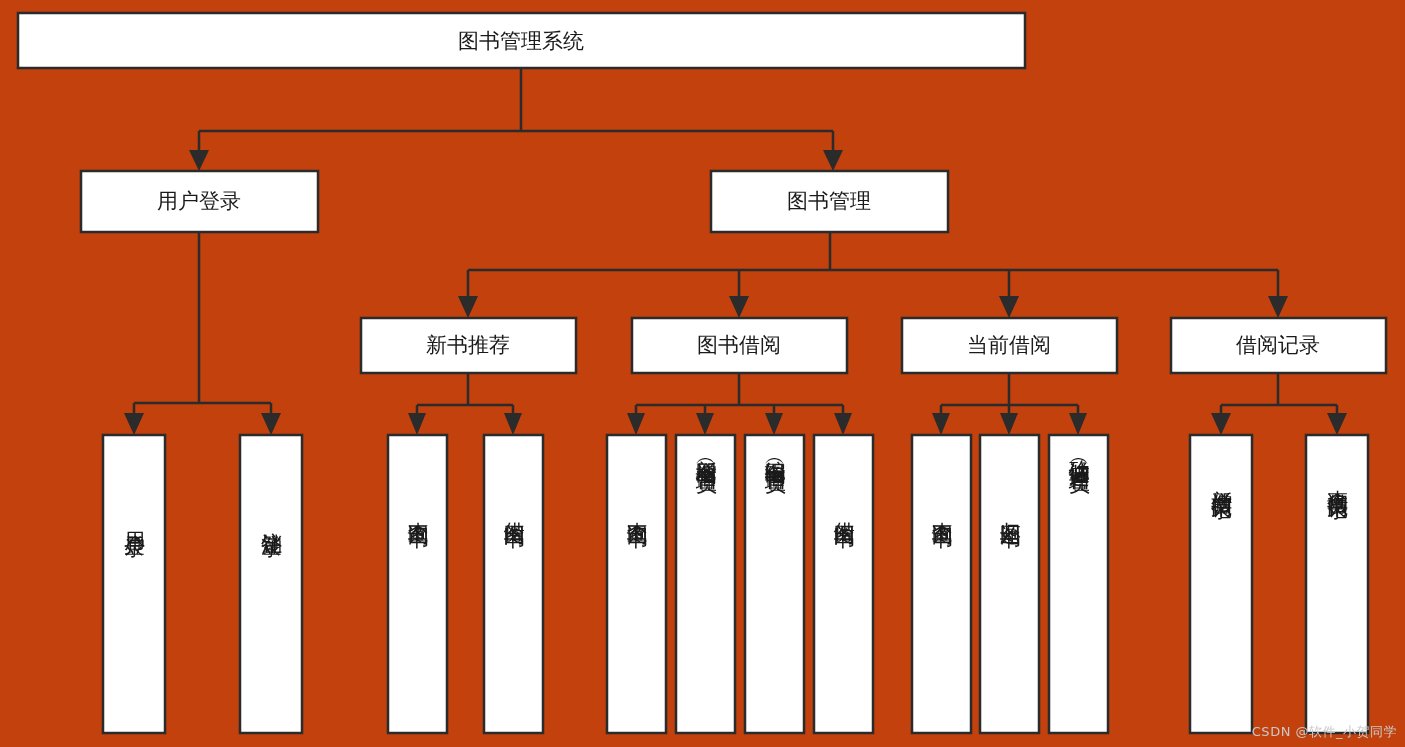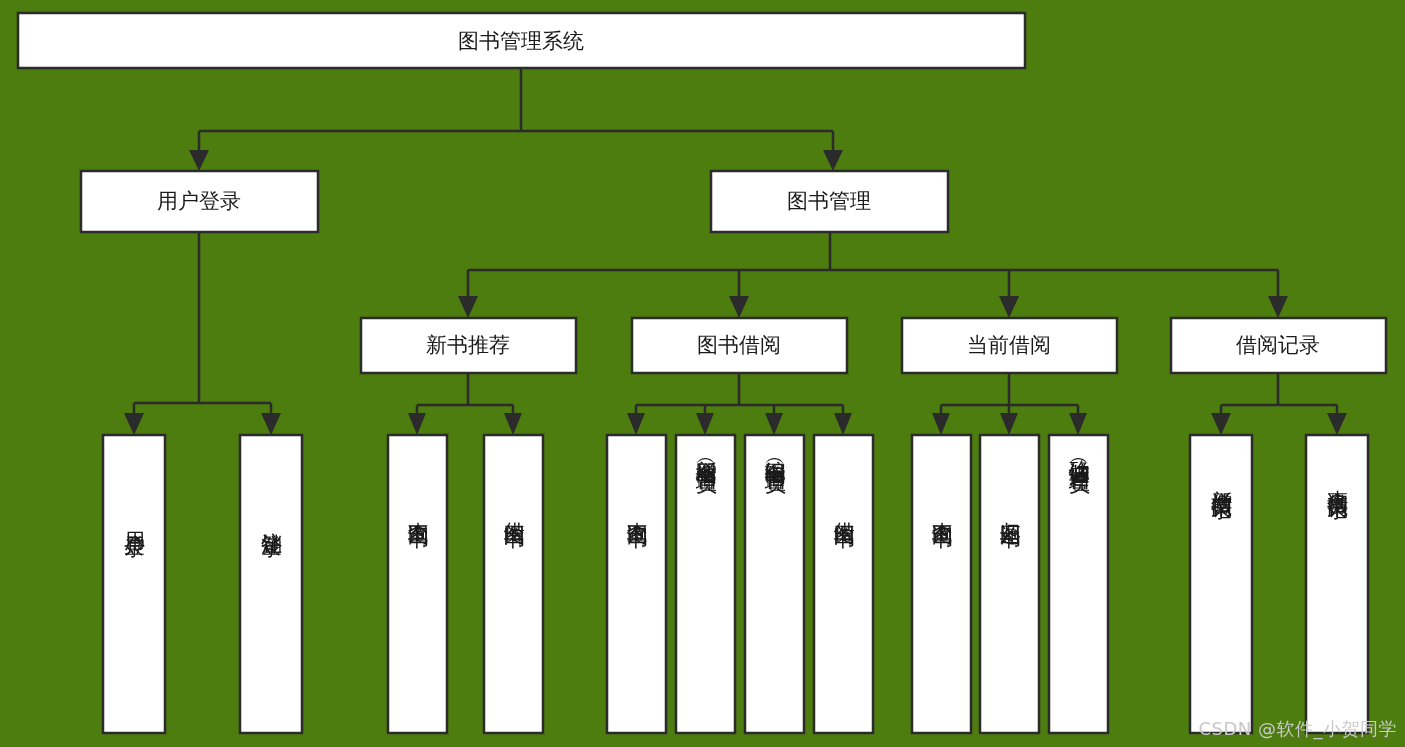--- a/index.html
+++ b/index.html
@@ -8,21 +8,21 @@
     padding: 0;
     background: #ffffff;
   }
   body {
     font-family: "DejaVu Sans", "Liberation Sans", sans-serif;
   }
   #diagram-root {
     position: relative;
     width: 1405px;
     height: 747px;
-    background: #4d7c0f;
+    background: #c2410c;
     overflow: hidden;
   }
   svg#flow {
     position: absolute;
     left: 0;
     top: 0;
     width: 1405px;
     height: 747px;
     display: block;
   }
@@ -64,21 +64,21 @@
     text-orientation: upright;
     letter-spacing: 2px;
     white-space: nowrap;
     text-align: left;
   }
   .watermark {
     position: absolute;
     right: 8px;
     bottom: 6px;
     font-family: "DejaVu Sans", "Liberation Sans", sans-serif;
-    font-size: 18px;
+    font-size: 13px;
     color: #c9c9c9;
     letter-spacing: 0.5px;
     white-space: nowrap;
     pointer-events: none;
   }
 </style>
 </head>
 <body>
 
 <div id="diagram-root">

